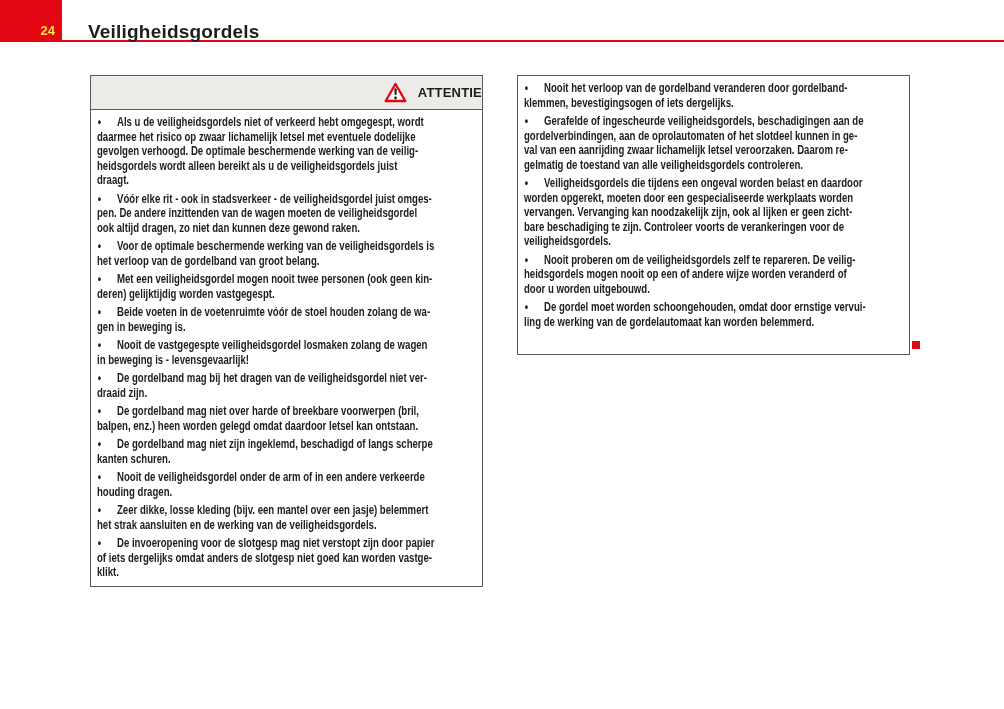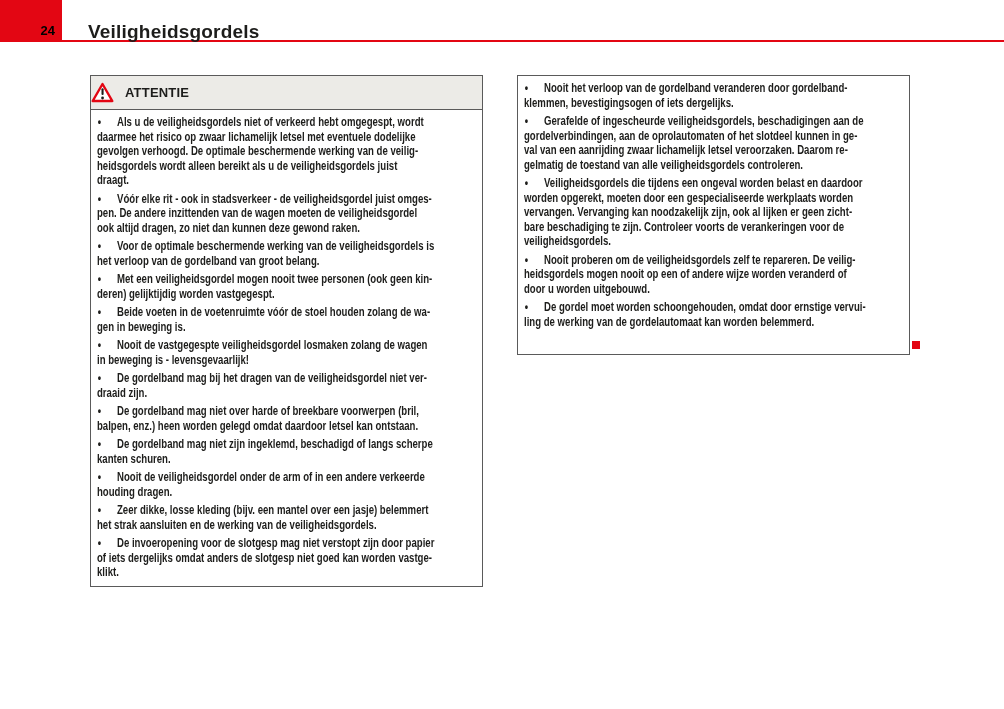--- a/index.html
+++ b/index.html
@@ -15,21 +15,21 @@
   
   .red-block {
     position: absolute; left: 0; top: 0;
     width: 62px; height: 40px;
     background: #e30613;
     display: flex; align-items: flex-end; justify-content: flex-end;
     box-sizing: border-box;
     padding: 0 7px 3px 0;
   }
   .page-number {
-    color: #000000; font-weight: bold; font-size: 13px; line-height: 13px;
+    color: #fde047; font-weight: bold; font-size: 13px; line-height: 13px;
   }
   .red-rule {
     position: absolute; left: 0; top: 40px;
     width: 1004px; height: 2px;
     background: #e30613;
   }
   .page-title {
     position: absolute; left: 88px; top: 24px;
     font-size: 19px; font-weight: bold; line-height: 15px;
     letter-spacing: 0.2px;
@@ -44,21 +44,21 @@
   }
   .box-left  { left: 90px;  top: 75px; width: 393px; height: 512px; }
   .box-right { left: 517px; top: 75px; width: 393px; height: 280px; }
 
   .box-header {
     background: #ecebe7;
     border-bottom: 1px solid #5a5a5a;
     display: flex; align-items: center;
     box-sizing: border-box;
   }
-  .box-left  .box-header { height: 34px;  gap: 11px; }
+  .box-left  .box-header { height: 34px; padding-left: 9px;  gap: 11px; justify-content: flex-end; }
   .box-right .box-header { height: 24px; padding-left: 8px;  gap: 8px;  }
 
   .box-header .box-title {
     font-weight: bold; letter-spacing: 0.2px;
   }
   .box-left  .box-title { font-size: 13px; }
   .box-right .box-title { font-size: 10.5px; }
 
   .box-body { padding: 5px 0 0 6px; }
 

